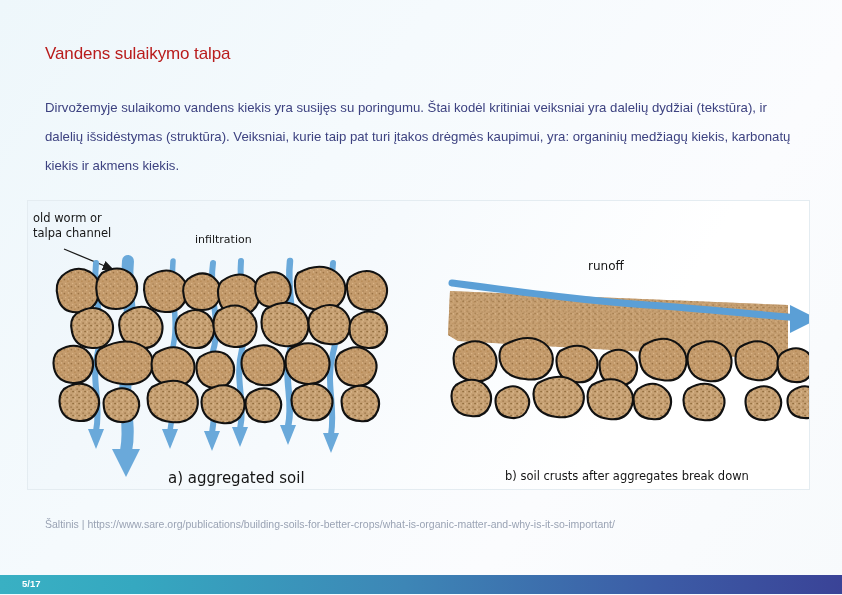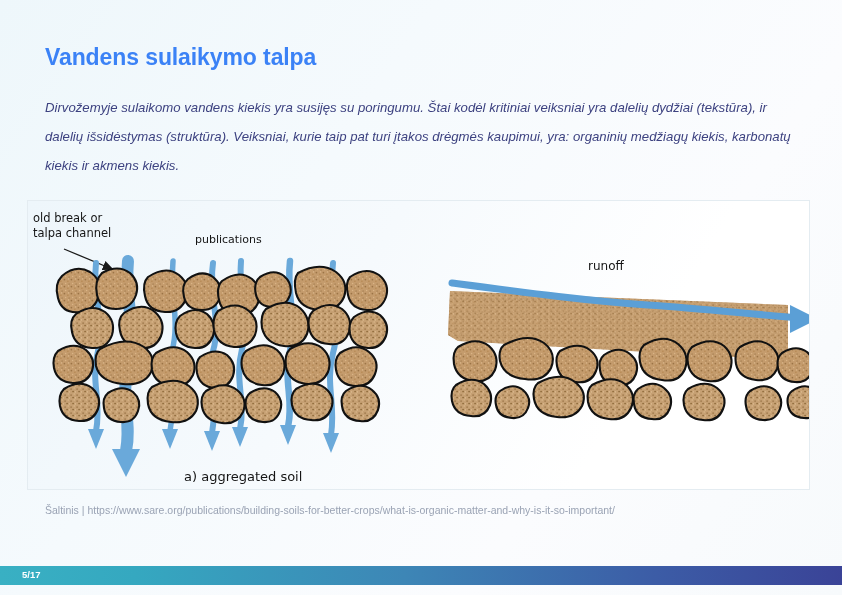--- a/index.html
+++ b/index.html
@@ -17,37 +17,36 @@
   .slide {
     position: absolute;
     inset: 0;
   }
 
   
   .title {
     position: absolute;
     left: 45px;
     top: 44px;
-    font-size: 23px;
-    font-weight: bold;
+    font-size: 17px;
+    font-weight: normal;
     letter-spacing: -0.1px;
-    color: #3b82f6;
+    color: #b91c1c;
     white-space: nowrap;
   }
 
   
   .body-text {
     position: absolute;
     left: 45px;
     top: 93px;
     width: 760px;
     font-size: 13.2px;
     line-height: 29px;
     color: #3d4280;
-    font-style: italic;
   }
 
   
   .figure-panel {
     position: absolute;
     left: 27px;
     top: 200px;
     width: 783px;
     height: 290px;
     background: linear-gradient(120deg, #eef6fb 0%, #f6fafd 40%, #ffffff 75%, #ffffff 100%);
@@ -78,47 +77,47 @@
     left: 167px;
     top: 32px;
     font-size: 11px;
   }
   .lbl-runoff {
     left: 560px;
     top: 58px;
     font-size: 12px;
   }
   .cap-a {
-    left: 156px;
+    left: 140px;
     top: 268px;
-    font-size: 13px;
+    font-size: 15px;
     text-align: center;
   }
   .cap-b {
     left: 477px;
     top: 268px;
     font-size: 11.5px;
   }
 
   
   .source {
     position: absolute;
     left: 45px;
-    top: 504px;
+    top: 518px;
     font-size: 10.5px;
     color: #9aa3b4;
     white-space: nowrap;
     text-align: right;
   }
 
   
   .footer {
     position: absolute;
     left: 0;
-    bottom: 10px;
+    bottom: 1px;
     width: 842px;
     height: 19px;
     background: linear-gradient(to right, #39b0c3 0%, #35a8c0 16%, #3d86b6 48%, #3c5ca6 78%, #3a4397 100%);
   }
   .footer-page {
     position: absolute;
     left: 22px;
     top: 3px;
     font-size: 9.5px;
     font-weight: bold;
@@ -259,27 +258,28 @@
           <path d="M564,184 q20,-11 33,-1 q12,10 6,24 q-6,13 -22,11 q-18,-2 -21,-17 q-2,-12 4,-17 z"></path>
           <path d="M610,188 q15,-10 26,-1 q10,8 6,20 q-5,13 -18,11 q-16,-1 -18,-15 q-2,-10 4,-15 z"></path>
           <path d="M660,188 q17,-10 29,-1 q11,9 6,21 q-5,13 -20,11 q-16,-1 -19,-15 q-2,-11 4,-16 z"></path>
           <path d="M722,190 q14,-9 25,-1 q9,8 5,19 q-4,12 -17,11 q-15,-1 -17,-14 q-2,-10 4,-15 z"></path>
           <path d="M764,190 q13,-9 23,-1 q9,8 5,18 q-4,11 -16,10 q-14,-1 -16,-13 q-2,-9 4,-14 z"></path>
         </g>
       </g>
     </svg>
 
     <div class="fig-label lbl-oldroot">
-      <span>old break or</span><br>
+      <span>old worm or</span><br>
       <span>talpa channel</span>
     </div>
 
-    <div class="fig-label lbl-infiltration">publications</div>
+    <div class="fig-label lbl-infiltration">infiltration</div>
     <div class="fig-label lbl-runoff">runoff</div>
     <div class="fig-label cap-a">a) aggregated soil</div>
+    <div class="fig-label cap-b">b) soil crusts after aggregates break down</div>
   </div>
 
   <div class="source">Šaltinis | https://www.sare.org/publications/building-soils-for-better-crops/what-is-organic-matter-and-why-is-it-so-important/</div>
 
   <div class="footer">
     <span class="footer-page">5/17</span>
     <span class="footer-url">www.waterdrive.pl</span>
   </div>
 
 </div>

